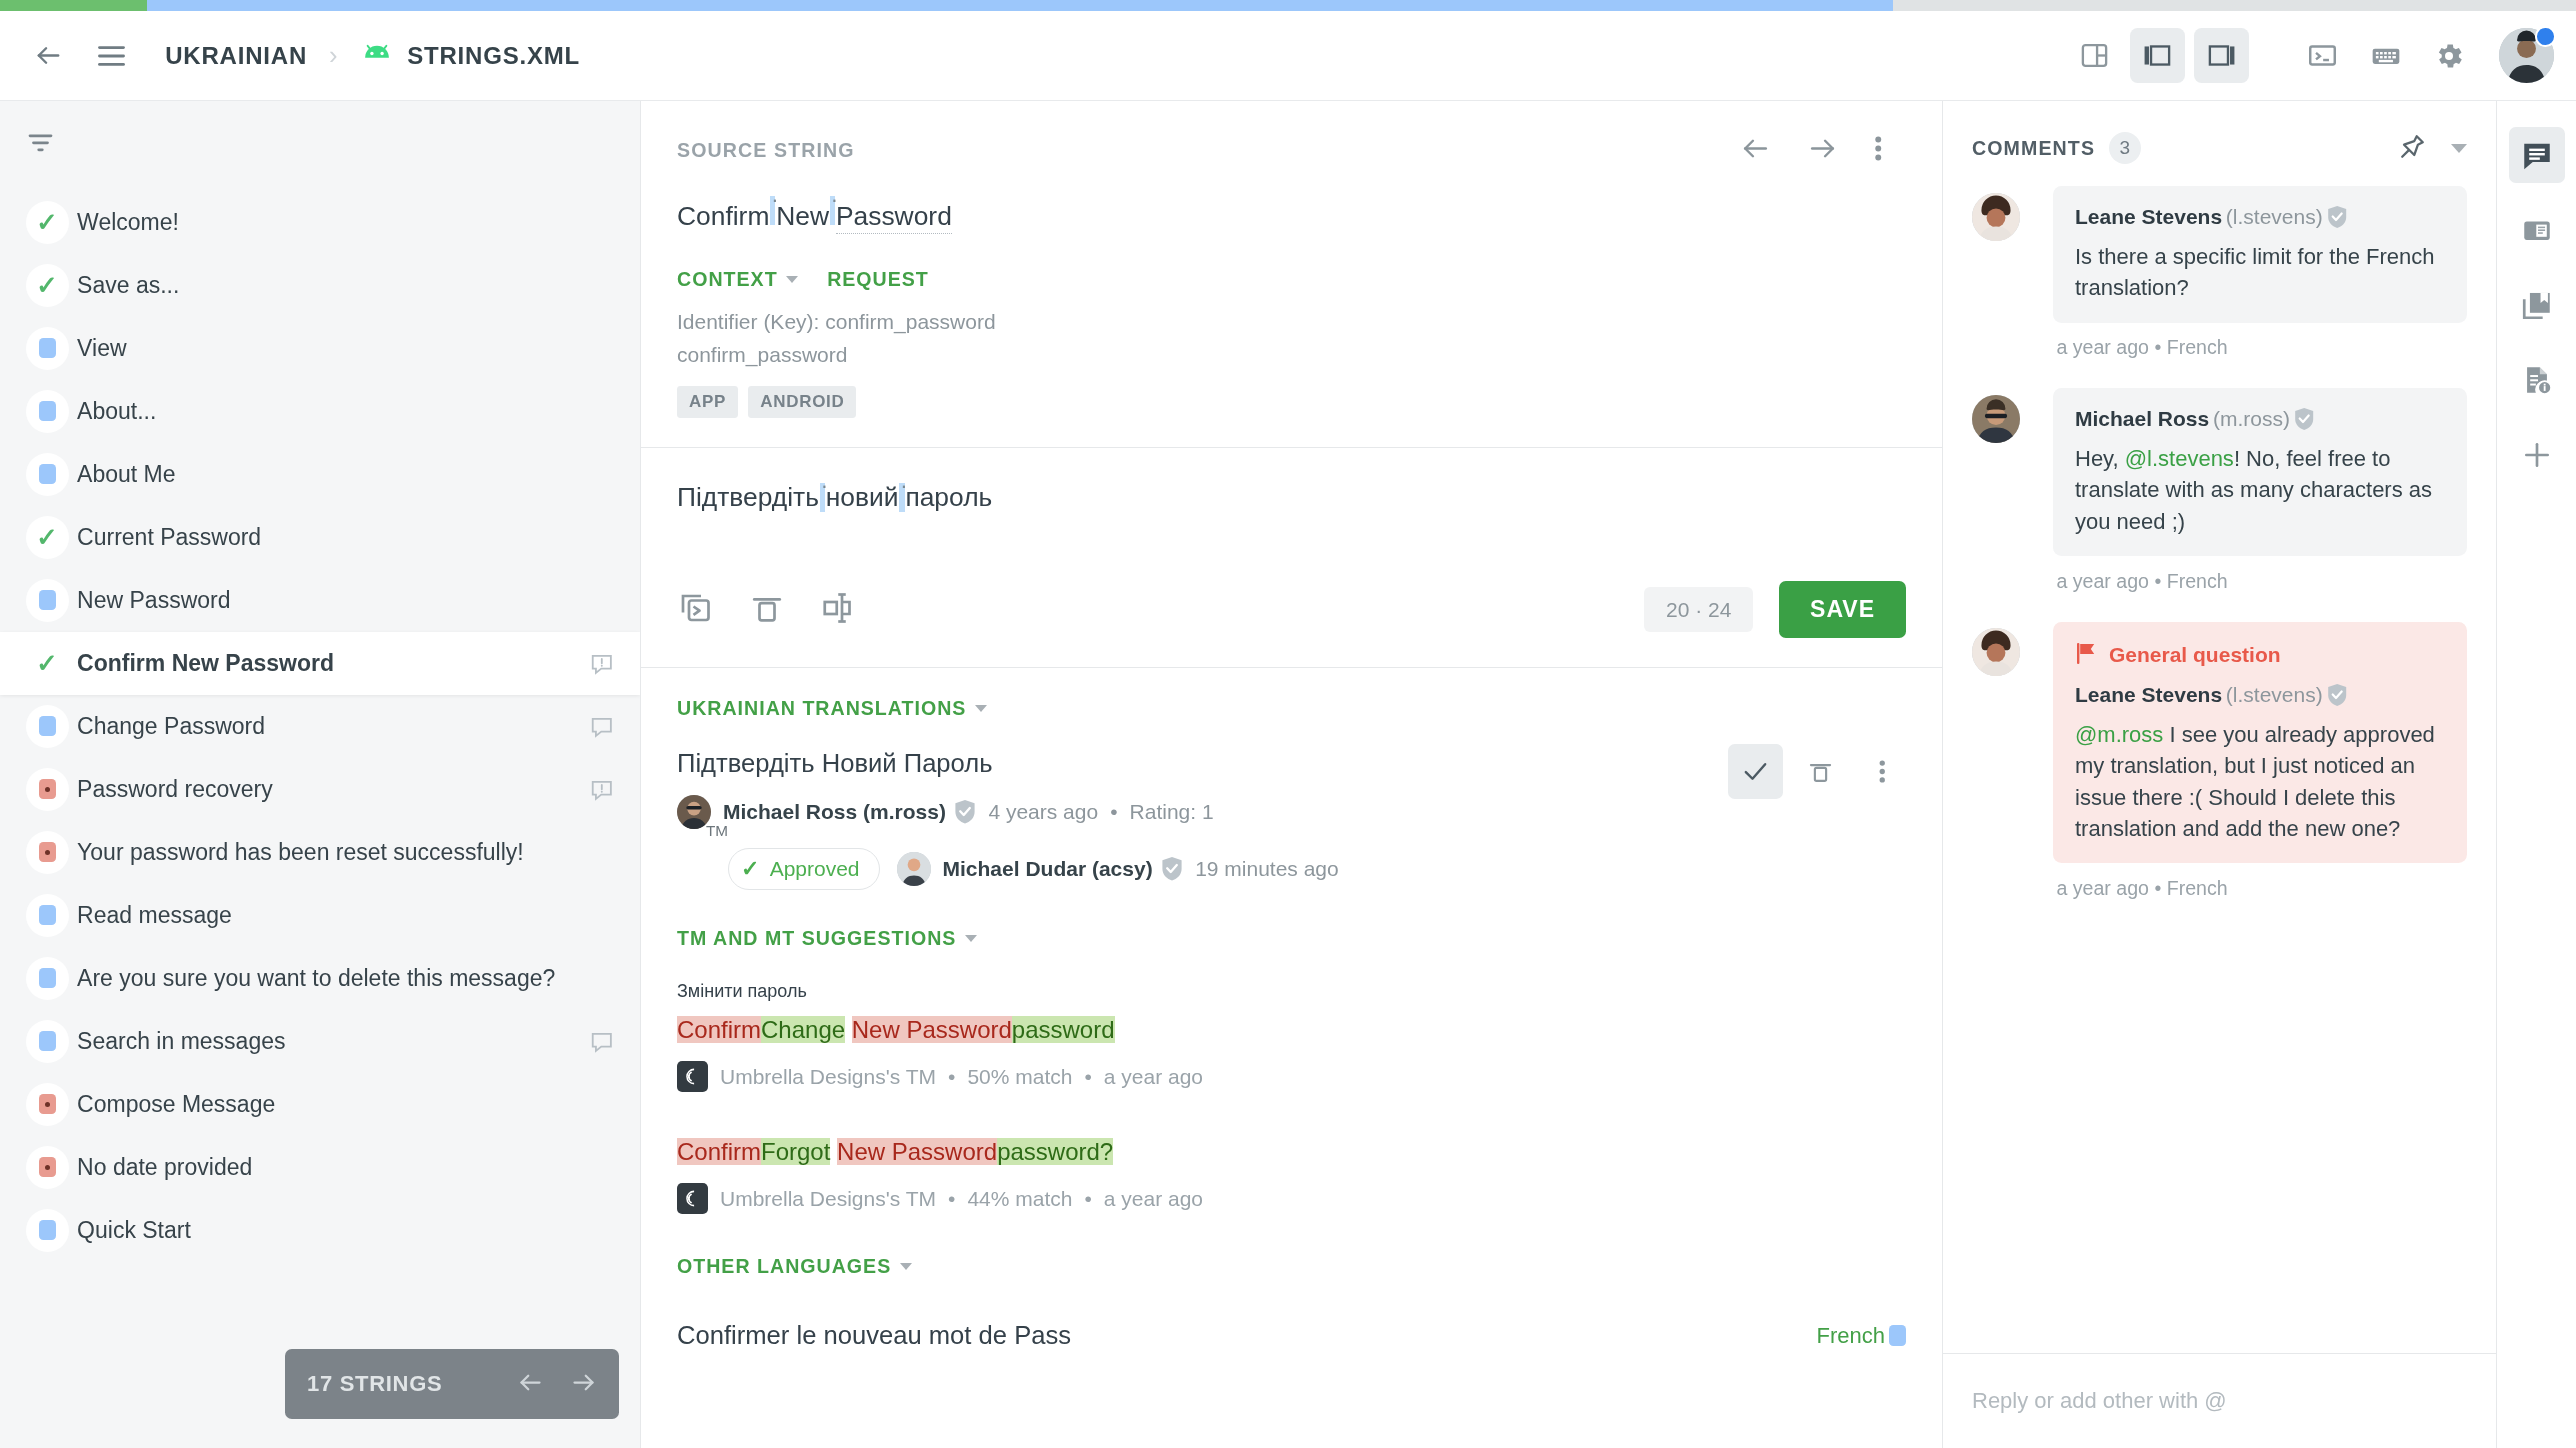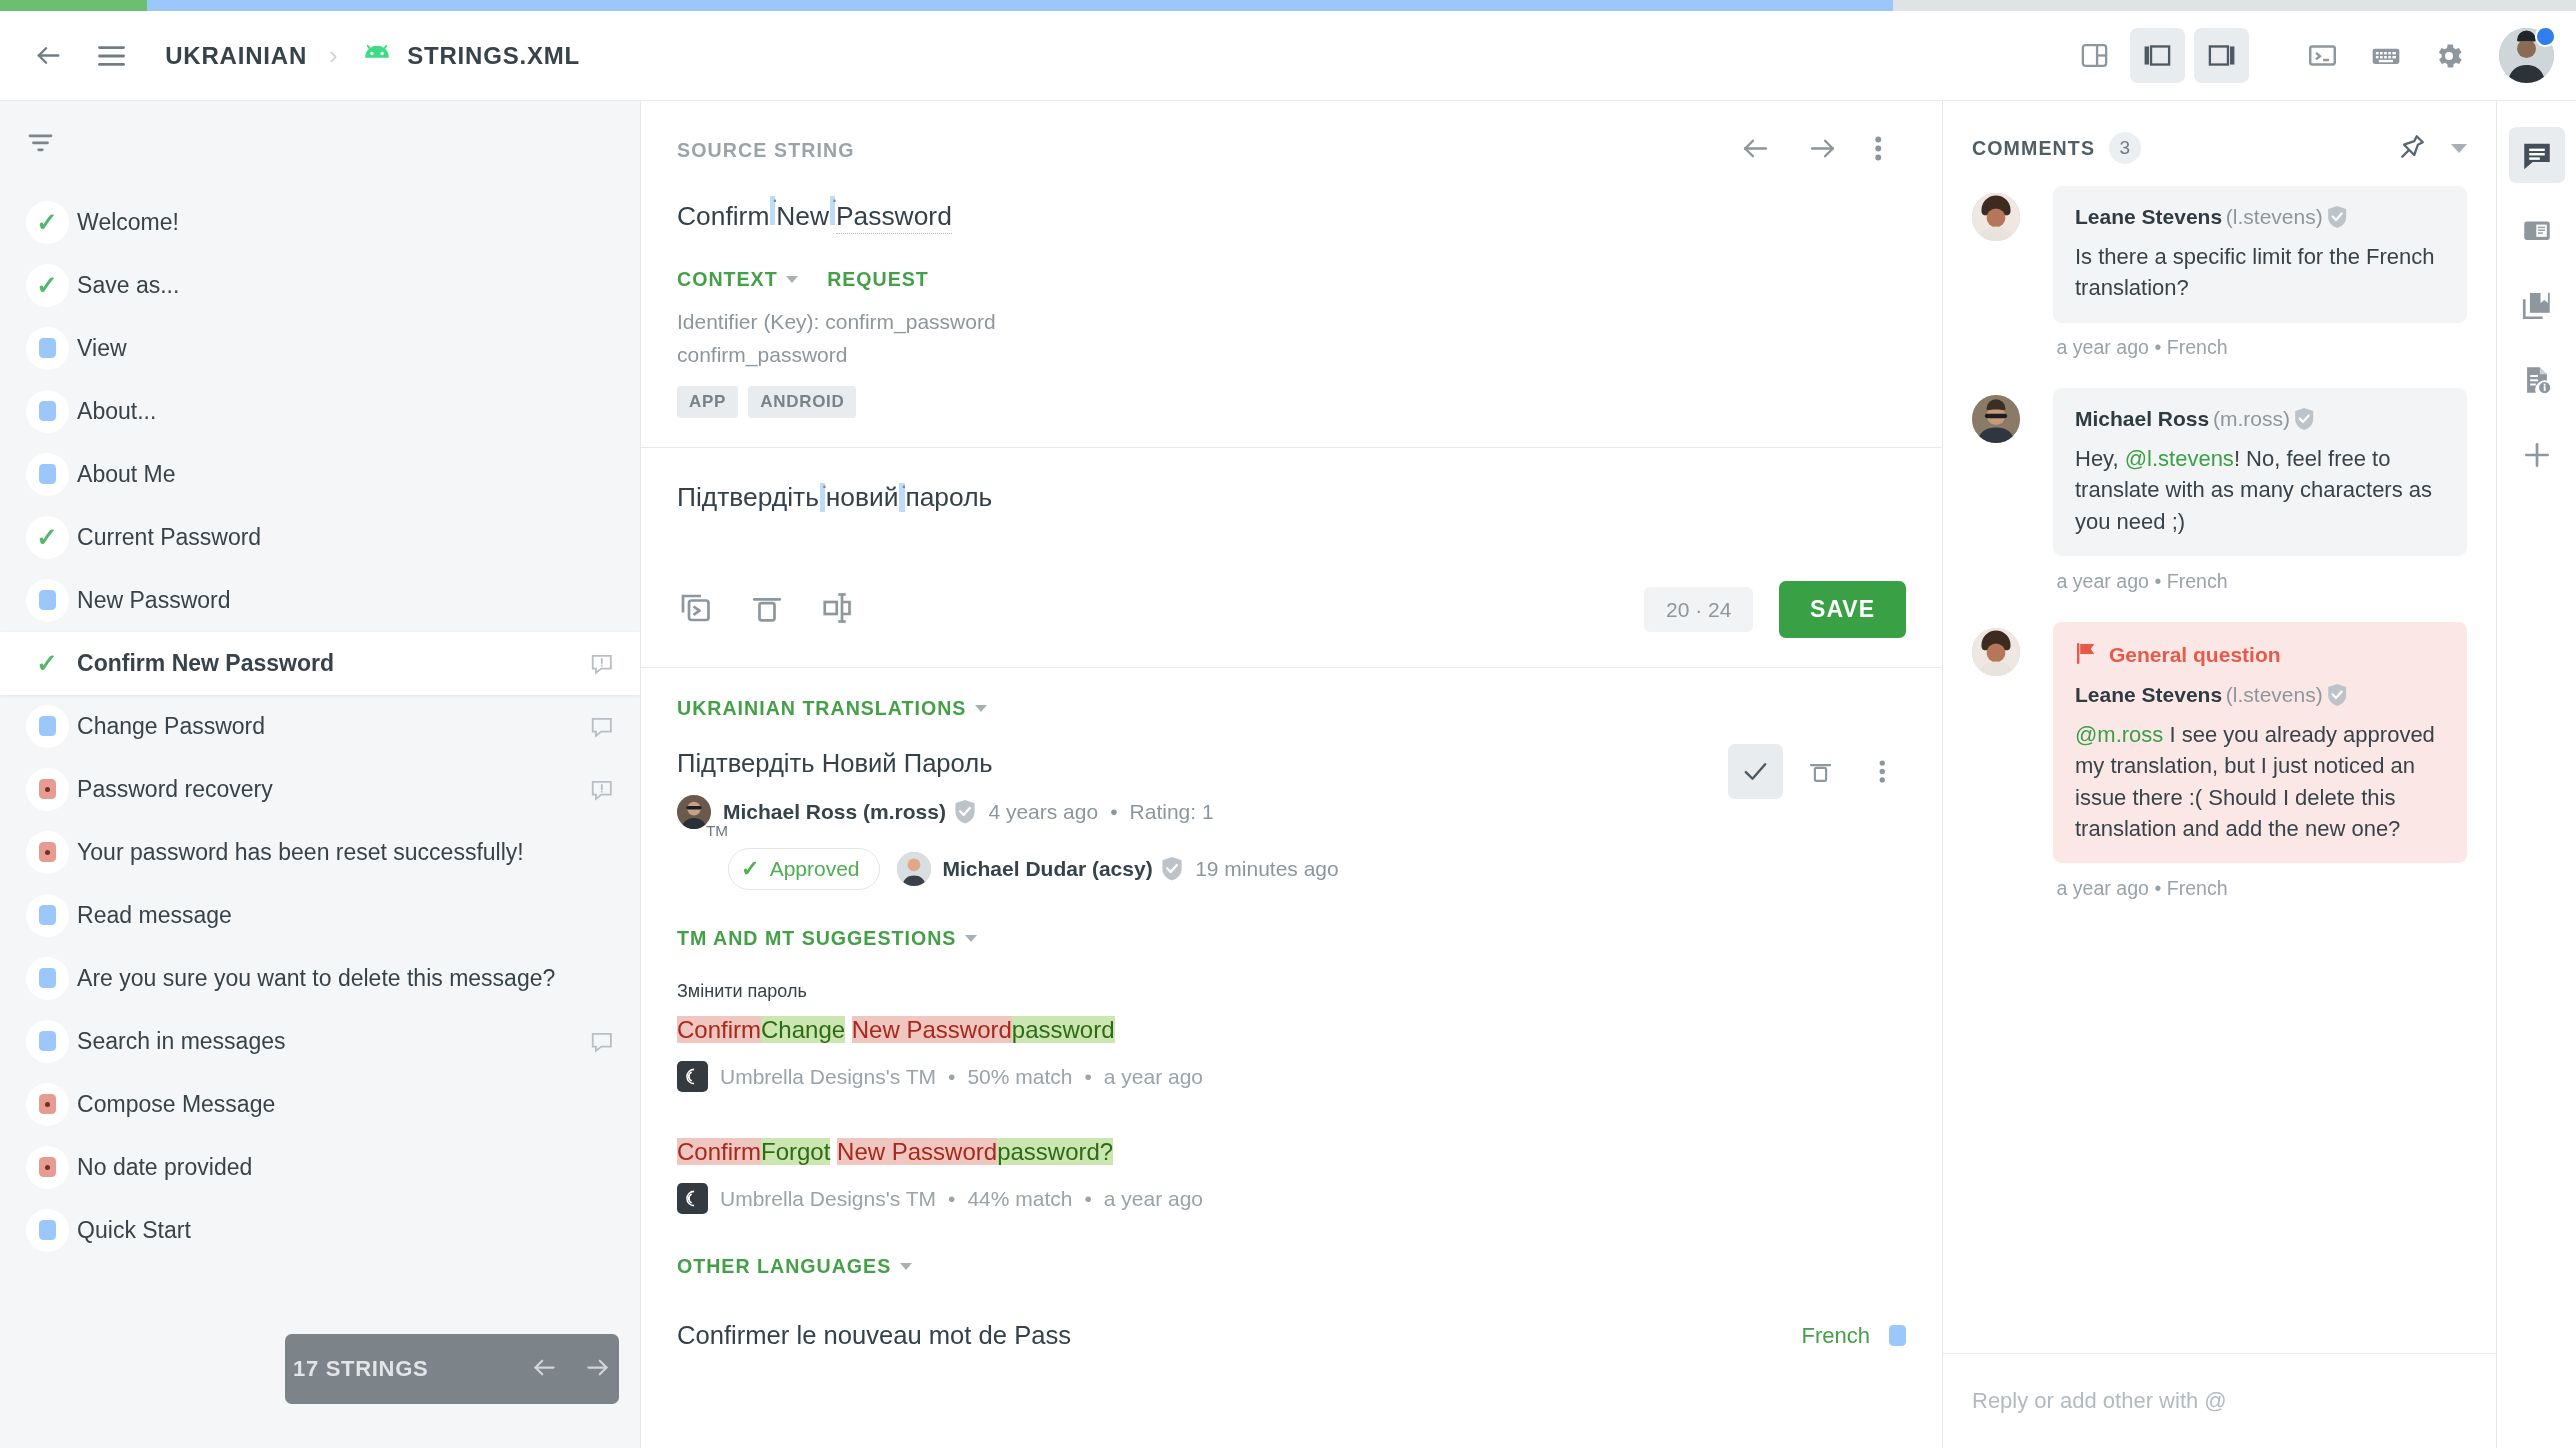--- a/index.html
+++ b/index.html
@@ -80,23 +80,23 @@
   .sq.red::after {
     content: ""; position: absolute; left: 6px; top: 7.7px; width: 5.1px; height: 5.1px;
     border-radius: 50%; background: #6d3128;
   }
   .check { color: #53b76c; font-size: 25.6px; line-height: 1; font-weight: 700; }
   .srow .label { font-size: 23px; color: #37434a; white-space: nowrap; }
   .srow.selected .label { font-weight: 700; }
   .srow .cicon { margin-left: auto; color: #b7bfc5; display: flex; }
 
   .stringsfooter {
-    position: absolute; left: 285px; bottom: 44px; width: 334px; height: 70px;
+    position: absolute; left: 285px; bottom: 29px; width: 334px; height: 70px;
     background: #7c8389; border-radius: 6.8px; display: flex; align-items: center;
-    padding: 0 8px; color: #e1e5e7;
+    padding: 0 22px; color: #e1e5e7;
   }
   .stringsfooter .cnt { font-size: 22px; font-weight: 700; letter-spacing: 0.7px; }
   .stringsfooter .navs { margin-left: auto; display: flex; gap: 25.6px; color: #cfd5d9; }
 
   
   .center { flex: 1; min-width: 0; display: flex; flex-direction: column; background: #fff; overflow: hidden; position: relative; }
   .sectionhdr {
     font-size: 19.6px; letter-spacing: 1.1px; font-weight: 700; text-transform: uppercase;
   }
   .src-head { display: flex; align-items: center; padding: 32px 60px 0 36px; }
@@ -175,21 +175,21 @@
   .ins { background: #cbe6b0; color: #2e6b17; }
   .sugg .meta { display: flex; align-items: center; gap: 12px; padding-top: 15.3px; font-size: 21px; color: #9aa3a9; }
   .tmlogo {
     width: 31px; height: 31px; border-radius: 5.1px; background: #333b41; flex: none; color: #fff;
     display: flex; align-items: center; justify-content: center; font-size: 19px;
   }
 
   .otherlang { padding-top: 29px; }
   .olrow { display: flex; align-items: center; padding-top: 43px; }
   .olrow .txt { font-size: 25.6px; color: #35414a; }
-  .olrow .right { margin-left: auto; display: flex; align-items: center; gap: 19px; justify-content: center; }
+  .olrow .right { margin-left: auto; display: flex; align-items: center; gap: 4px; justify-content: center; }
   .olrow .lang { color: #43a047; font-size: 22px; }
 
   
   .rightpanel {
     width: 554px; flex: none; background: #fff; border-left: 0.9px solid #e6e8ea;
     display: flex; flex-direction: column; min-height: 0;
   }
   .cmt-head { display: flex; align-items: center; padding: 31px 29px 0 29px; flex: none; }
   .cmt-head .ttl { font-size: 19.6px; letter-spacing: 1.1px; font-weight: 700; color: #525e66; }
   .cmt-count {

